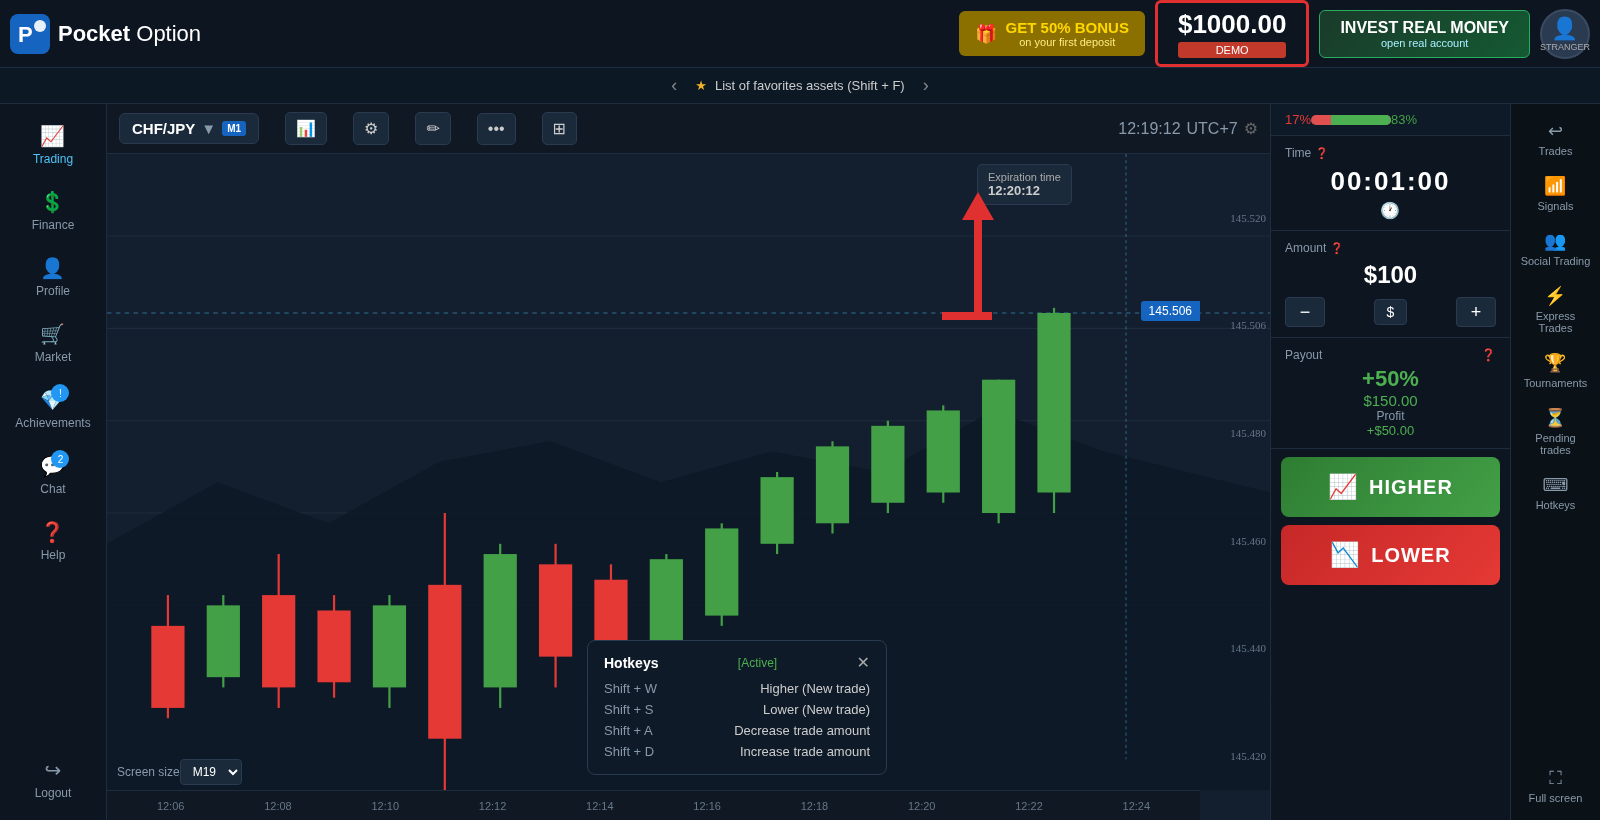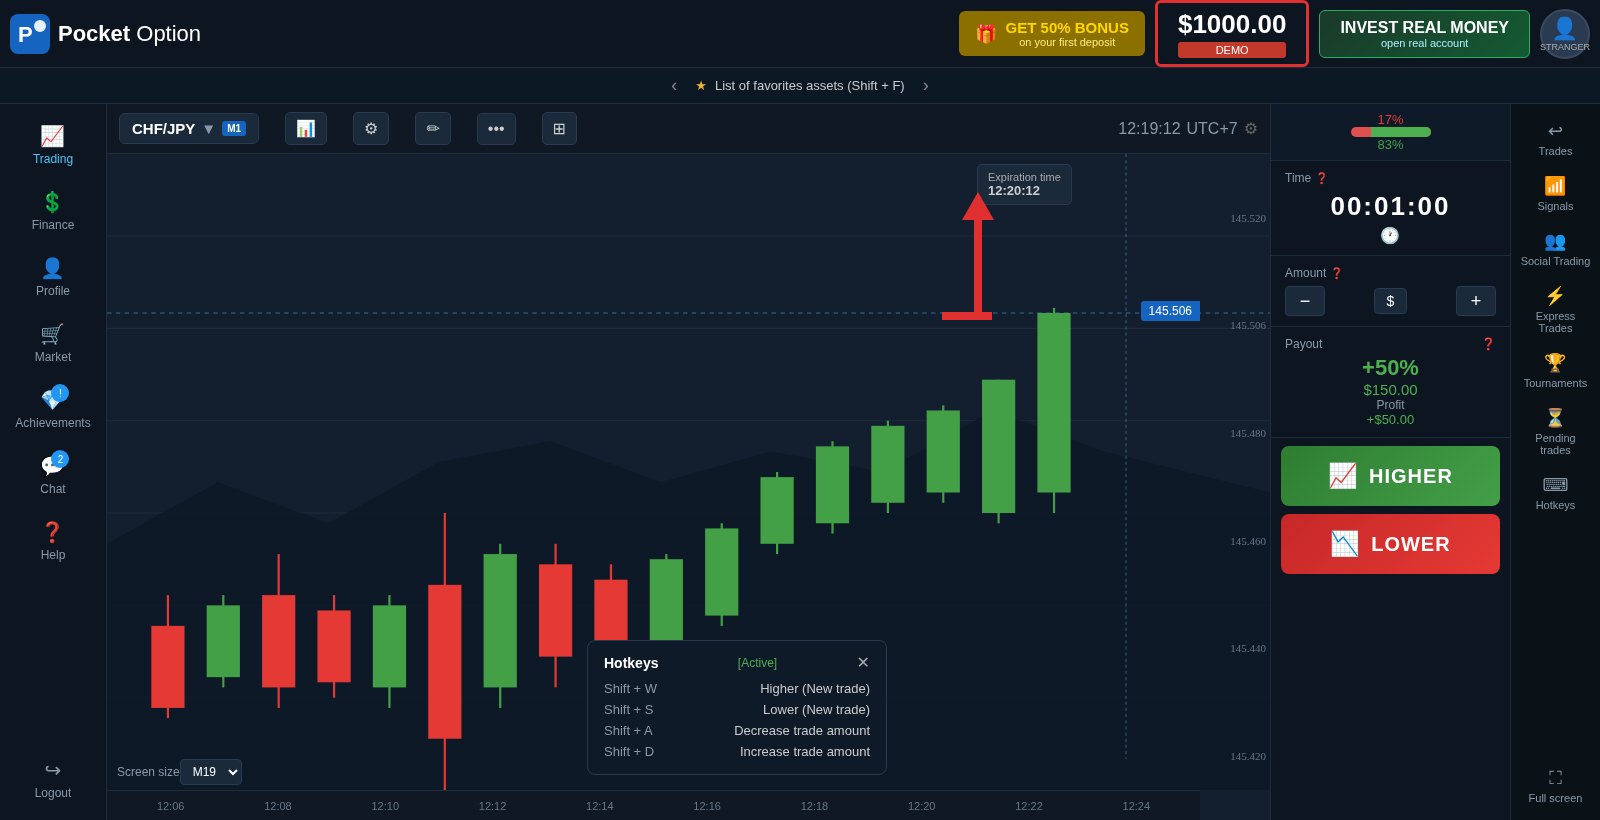--- a/index.html
+++ b/index.html
@@ -118,21 +118,21 @@
     }
     .x-label { flex: 1; text-align: center; font-size: 11px; color: #667788; }
 
     
     .right-panel {
       width: 240px; background: #0d1520; border-left: 1px solid #1e2d3d;
       display: flex; flex-direction: column;
     }
     .payout-bar {
       display: flex; align-items: center; 
-      padding: 8px 14px; background: #0f1a28; border-bottom: 1px solid #1e2d3d; flex-direction: column;
+      padding: 8px 14px; background: #0f1a28; border-bottom: 1px solid #1e2d3d;
     }
     .payout-bar-track {
       width: 80px; height: 10px; background: #e05050; border-radius: 5px; position: relative;
     }
     .payout-bar-fill { position: absolute; right: 0; top: 0; width: 75%; height: 100%; background: #4caf50; border-radius: 0 5px 5px 0; }
 
     .rp-section { padding: 10px 14px; border-bottom: 1px solid #1e2d3d; }
     .rp-label {
       font-size: 12px; color: #8899aa; display: flex; align-items: center; gap: 4px; margin-bottom: 6px;
     }
@@ -487,20 +487,21 @@
       </div>
       <div class="time-display">00:01:00</div>
       <div class="clock-icon">🕐</div>
     </div>
 
     <div class="rp-section">
       <div class="rp-label">
         <span>Amount</span>
         <span style="color:#667;font-size:11px">❓</span>
       </div>
+      <div class="amount-display">$100</div>
       <div class="amount-controls">
         <button class="amt-btn">−</button>
         <span class="dollar-sign">$</span>
         <button class="amt-btn">+</button>
       </div>
     </div>
 
     <div class="payout-section">
       <div class="payout-header">
         <span>Payout</span>

